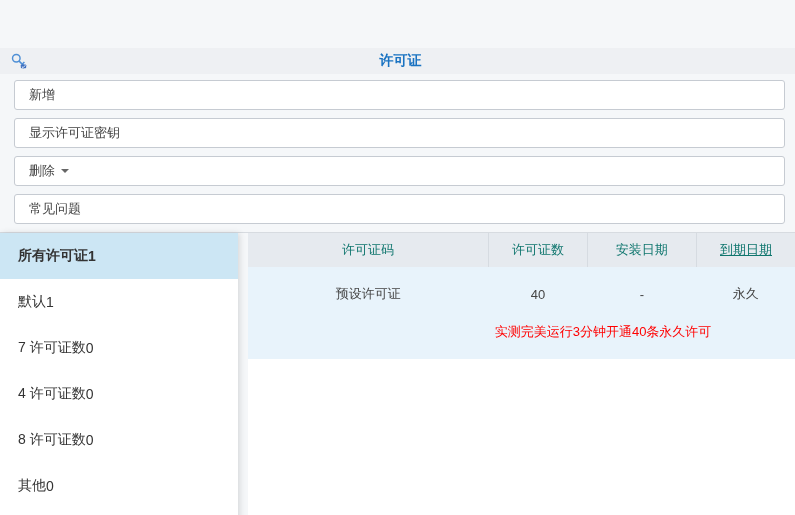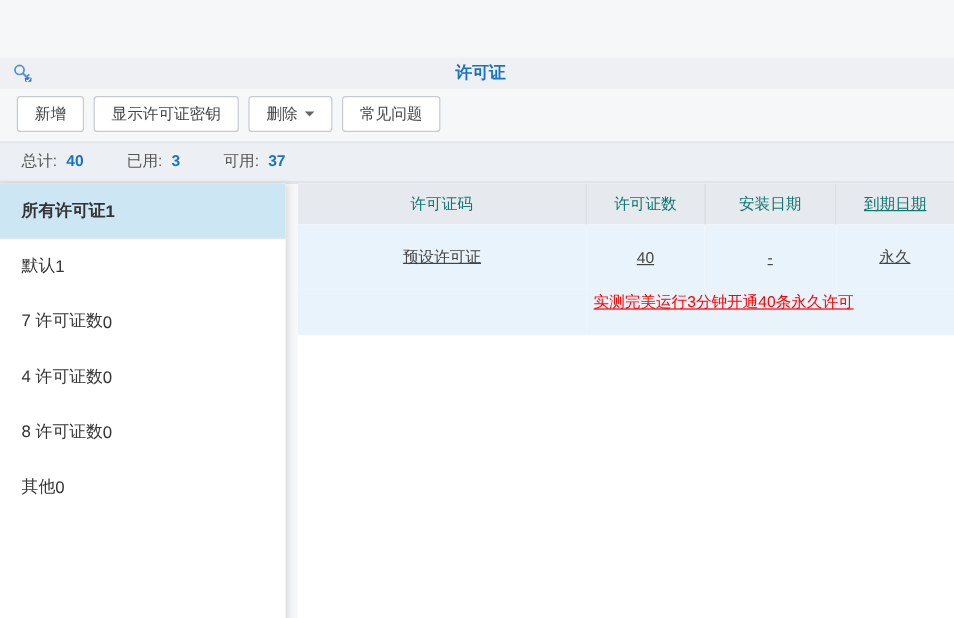--- a/index.html
+++ b/index.html
@@ -35,20 +35,21 @@
       color: #1a73c2;
       font-size: 14px;
       font-weight: 600;
       padding-right: 30px;
     }
     .toolbar {
       display: flex;
       gap: 8px;
       padding: 6px 10px 8px 14px;
       background: #f5f7f9;
+      flex-direction: column;
     }
     .btn {
       background: #fff;
       border: 1px solid #c6cbd2;
       color: #444;
       font-size: 13px;
       padding: 5px 14px;
       border-radius: 3px;
       cursor: pointer;
       display: inline-flex;
@@ -120,21 +121,20 @@
       padding: 8px 4px;
       border-right: 1px solid #d6dbe1;
       text-align: center;
     }
     .table th:last-child { border-right: none; text-decoration: underline; }
     .table td {
       padding: 18px 4px;
       text-align: center;
       color: #444;
       font-size: 13px;
-      text-decoration: underline;
     }
     .table tbody tr {
       background: #e8f3fb;
     }
     .note-row td {
       color: #ff0000;
       padding: 2px 4px 18px 4px;
       font-size: 13px;
     }
     .col-code { width: 44%; }
@@ -163,34 +163,20 @@
   <div class="toolbar">
     <button class="btn">新增</button>
     <button class="btn">显示许可证密钥</button>
     <button class="btn">
       <span>删除</span>
       <span class="caret"></span>
     </button>
     <button class="btn">常见问题</button>
   </div>
 
-  <div class="stats-bar">
-    <div>
-      <span>总计:</span>
-      <span class="stat-value">40</span>
-    </div>
-    <div>
-      <span>已用:</span>
-      <span class="stat-value">3</span>
-    </div>
-    <div>
-      <span>可用:</span>
-      <span class="stat-value">37</span>
-    </div>
-  </div>
 </div>
 
 <div class="content">
   <div class="sidebar" id="sidebar">
       <div class="sidebar-item active">
         <span>所有许可证</span>
         <span class="count">1</span>
       </div>
       <div class="sidebar-item">
         <span>默认</span>

